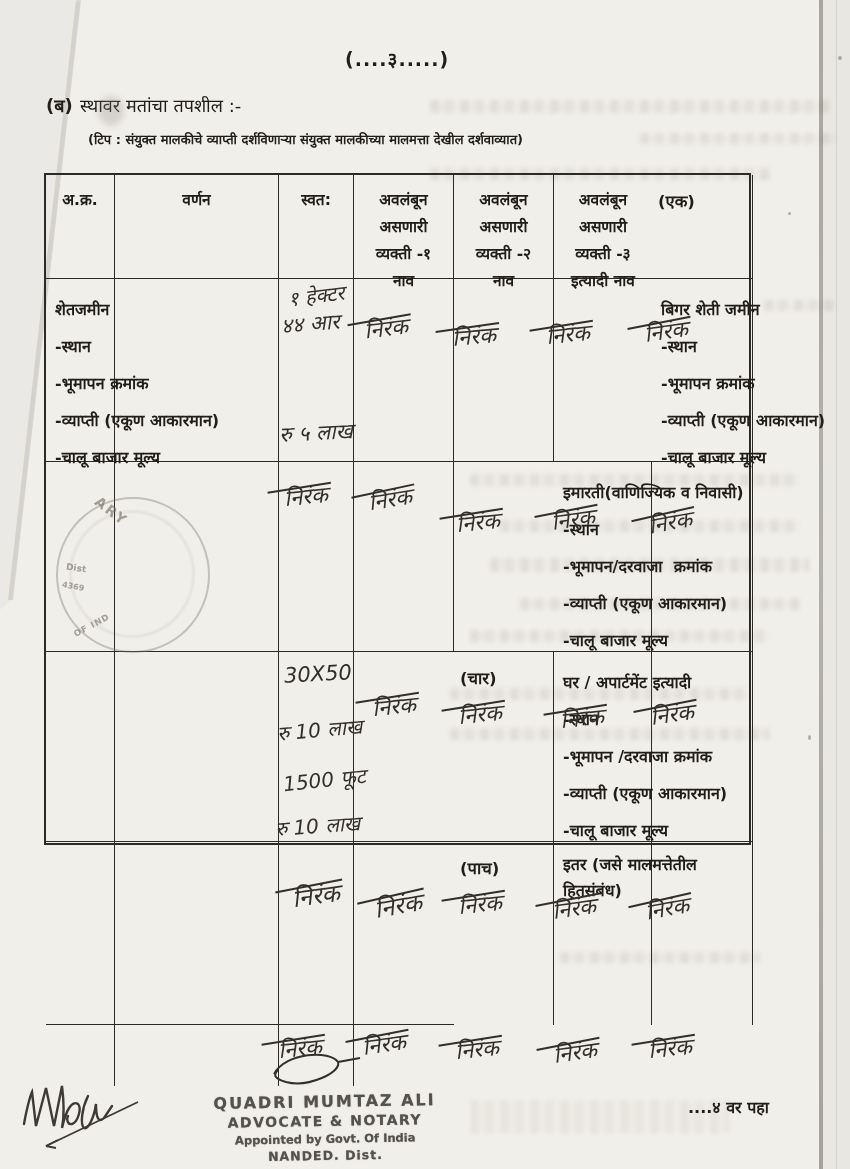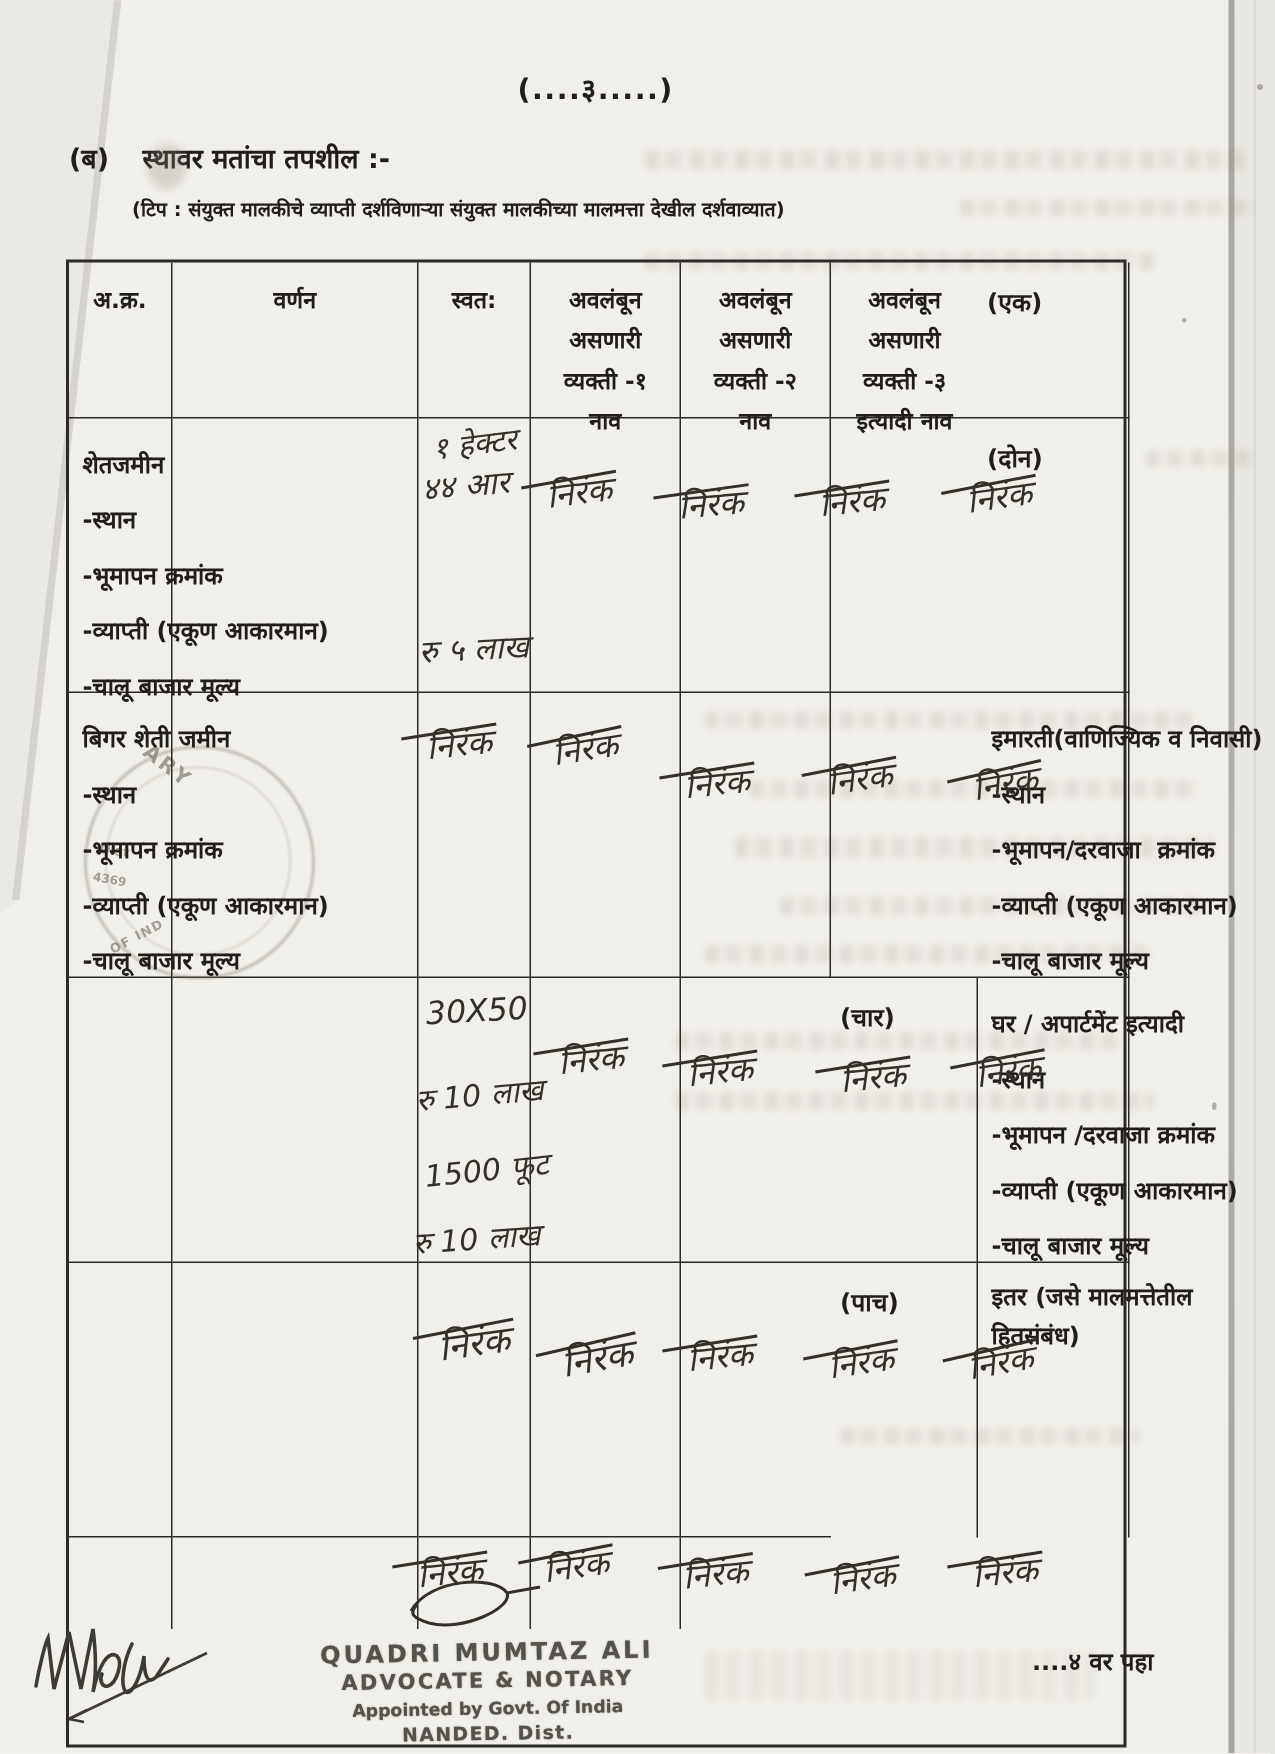--- a/index.html
+++ b/index.html
@@ -19,26 +19,26 @@
   .scan-edge-inner{position:absolute;left:836px;top:0;width:1px;height:1169px;background:#d6d3cc;}
   .speck{position:absolute;background:#6f6b63;border-radius:50%;opacity:.5;}
 
   
   .ghost{position:absolute;filter:blur(2px);border-radius:3px;opacity:.75;
     background:repeating-linear-gradient(90deg,rgba(128,122,110,.20) 0 9px,rgba(128,122,110,.04) 9px 14px,rgba(128,122,110,.16) 14px 24px,rgba(128,122,110,.03) 24px 30px);}
 
   
   .page-number{position:absolute;left:345px;top:46px;font-size:19px;font-weight:bold;letter-spacing:1px;}
   .sec-marker{position:absolute;left:46px;top:93px;font-size:18px;font-weight:bold;}
-  .sec-title{position:absolute;left:95px;top:93px;font-size:18px;font-weight:bold;}
+  .sec-title{position:absolute;left:80px;top:93px;font-size:18px;font-weight:normal;}
   .sec-note{position:absolute;left:88px;top:130px;font-size:13px;font-weight:bold;white-space:nowrap;}
   .smudge{position:absolute;left:98px;top:96px;width:26px;height:30px;background:#8e897f;opacity:.28;filter:blur(3px);border-radius:50%;}
 
   
-  .tbl{position:absolute;left:44px;top:173px;width:707px;height:992px;
+  .tbl{position:absolute;left:44px;top:173px;width:707px;height:672px;
     display:grid;grid-template-columns:69px 164px 75px 100px 100px 98px 101px;
     grid-template-rows:104px 183px 190px 190px 183px 61px;
     border:2px solid #2c2a26;box-sizing:border-box;}
   .cell{border-right:1.5px solid #2c2a26;border-bottom:1.5px solid #2c2a26;box-sizing:border-box;position:relative;}
   .cell.lastcol{border-right:none;}
   .cell.lastrow{border-bottom:none;}
   .hcell{font-size:15.5px;font-weight:bold;text-align:center;padding-top:12px;white-space:pre-line;line-height:27px;}
   .srcell{font-size:16.5px;font-weight:bold;padding:14px 0 0 6px;}
   .dcell{font-size:16px;font-weight:bold;padding:12px 0 0 9px;white-space:pre;line-height:37px;overflow:visible;z-index:2;}
   .dcell.short{line-height:26px;padding-top:10px;}
@@ -131,21 +131,20 @@
 -स्थान
 -भूमापन क्रमांक
 -व्याप्ती (एकूण आकारमान)
 -चालू बाजार मूल्य</div>
     <div class="cell"></div>
     <div class="cell"></div>
     <div class="cell"></div>
     <div class="cell"></div>
     <div class="cell lastcol"></div>
 
-    <div class="cell srcell">(दोन)</div>
     <div class="cell dcell">बिगर शेती जमीन
 -स्थान
 -भूमापन क्रमांक
 -व्याप्ती (एकूण आकारमान)
 -चालू बाजार मूल्य</div>
     <div class="cell"></div>
     <div class="cell"></div>
     <div class="cell"></div>
     <div class="cell"></div>
     <div class="cell lastcol"></div>

